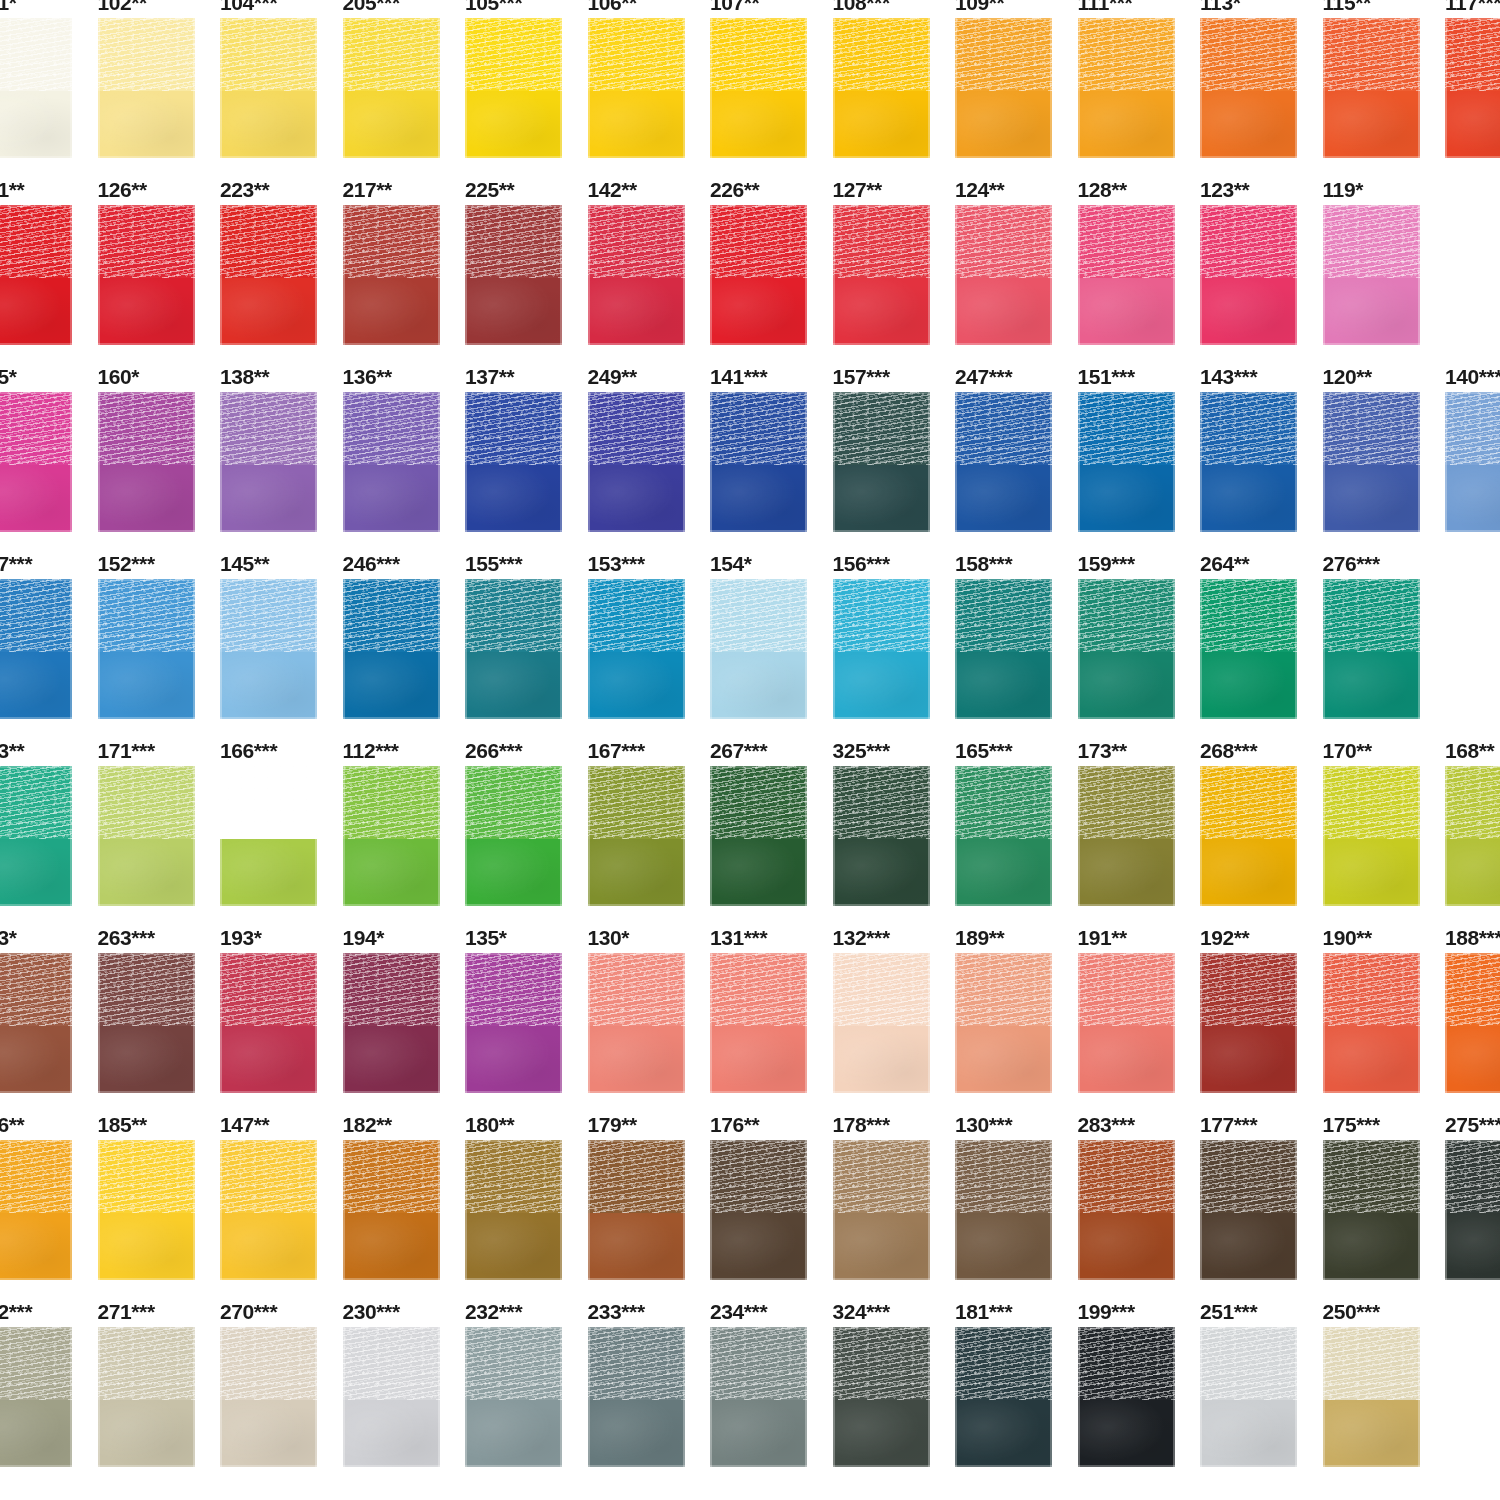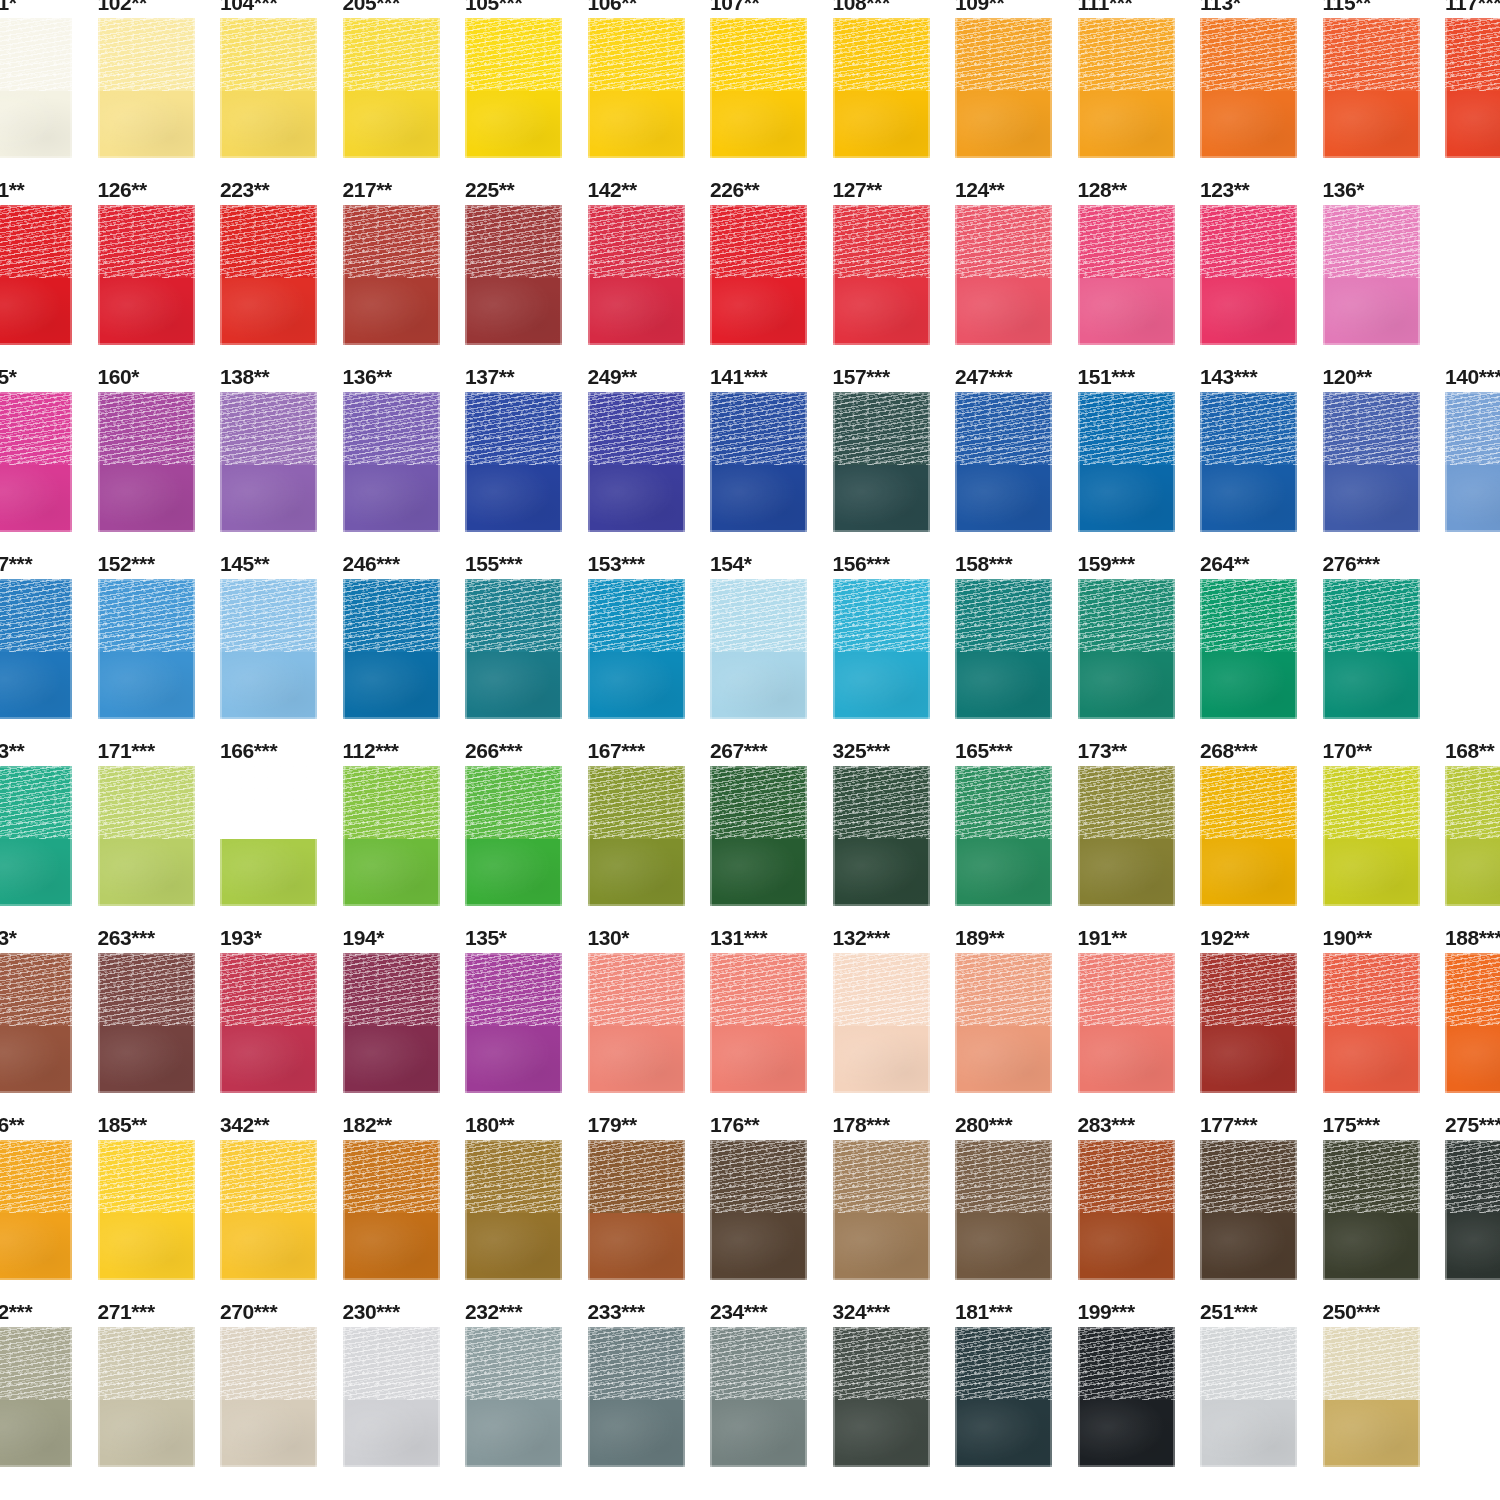--- a/index.html
+++ b/index.html
@@ -298,21 +298,21 @@
       </div>
       <div class="swatch-cell">
         <div class="swatch-label">123**</div>
         <div class="swatch-patch" style="width: 97px; height: 140px;">
           <div class="patch-top" style="background: rgb(233, 59, 110);"></div>
           <div class="patch-bot" style="background: rgb(233, 53, 102);"></div>
           <div class="patch-edge"></div>
         </div>
       </div>
       <div class="swatch-cell">
-        <div class="swatch-label">136*</div>
+        <div class="swatch-label">119*</div>
         <div class="swatch-patch" style="width: 97px; height: 140px;">
           <div class="patch-top" style="background: rgb(231, 129, 189);"></div>
           <div class="patch-bot" style="background: rgb(226, 122, 184);"></div>
           <div class="patch-edge"></div>
         </div>
       </div>
     </div>
     <div class="swatch-row" style="top: 352px; left: -25px; width: 1715px;">
       <div class="swatch-cell">
         <div class="swatch-label">125*</div>
@@ -740,21 +740,21 @@
       </div>
       <div class="swatch-cell">
         <div class="swatch-label">185**</div>
         <div class="swatch-patch" style="width: 97px; height: 140px;">
           <div class="patch-top" style="background: rgb(251, 211, 52);"></div>
           <div class="patch-bot" style="background: rgb(250, 205, 40);"></div>
           <div class="patch-edge"></div>
         </div>
       </div>
       <div class="swatch-cell">
-        <div class="swatch-label">342**</div>
+        <div class="swatch-label">147**</div>
         <div class="swatch-patch" style="width: 97px; height: 140px;">
           <div class="patch-top" style="background: rgb(249, 202, 58);"></div>
           <div class="patch-bot" style="background: rgb(248, 196, 46);"></div>
           <div class="patch-edge"></div>
         </div>
       </div>
       <div class="swatch-cell">
         <div class="swatch-label">182**</div>
         <div class="swatch-patch" style="width: 97px; height: 140px;">
           <div class="patch-top" style="background: rgb(200, 118, 31);"></div>
@@ -788,21 +788,21 @@
       </div>
       <div class="swatch-cell">
         <div class="swatch-label">178***</div>
         <div class="swatch-patch" style="width: 97px; height: 140px;">
           <div class="patch-top" style="background: rgb(163, 131, 96);"></div>
           <div class="patch-bot" style="background: rgb(156, 123, 87);"></div>
           <div class="patch-edge"></div>
         </div>
       </div>
       <div class="swatch-cell">
-        <div class="swatch-label">280***</div>
+        <div class="swatch-label">130***</div>
         <div class="swatch-patch" style="width: 97px; height: 140px;">
           <div class="patch-top" style="background: rgb(122, 97, 74);"></div>
           <div class="patch-bot" style="background: rgb(114, 89, 65);"></div>
           <div class="patch-edge"></div>
         </div>
       </div>
       <div class="swatch-cell">
         <div class="swatch-label">283***</div>
         <div class="swatch-patch" style="width: 97px; height: 140px;">
           <div class="patch-top" style="background: rgb(168, 79, 40);"></div>

